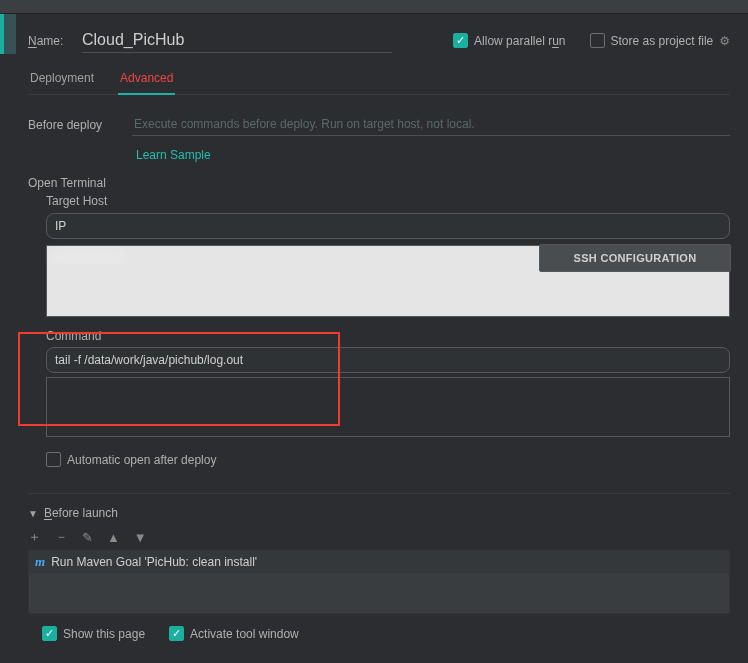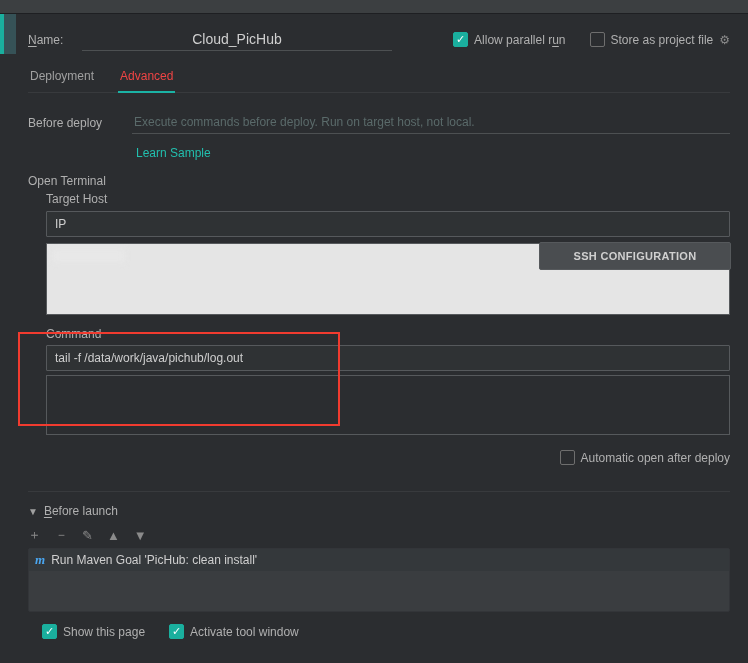--- a/index.html
+++ b/index.html
@@ -22,23 +22,22 @@
   }
   .row { display: flex; align-items: center; }
   .name-row { }
   .name-label { width: 54px; }
   .underline-input {
     background: transparent;
     border: none;
     border-bottom: 1px solid #4d5052;
     color: #cfcfcf;
     padding: 3px 0;
-    font-size: 14px;
+    font-size: 16px;
     outline: none;
-    text-align: center;
   }
   .name-field { width: 310px; }
   .u { text-decoration: underline; text-underline-offset: 2px; }
   .chk {
     width: 15px; height: 15px;
     display: inline-flex; align-items: center; justify-content: center;
     border: 1px solid #6e6e6e;
     border-radius: 2px;
     margin-right: 6px;
     font-size: 11px; line-height: 1;
@@ -92,21 +91,21 @@
   .subsection { padding-left: 18px; }
   .sublabel { margin-top: 4px; margin-bottom: 5px; }
   .box-input {
     width: 100%;
     background: #2f3234;
     border: 1px solid #56595c;
     color: #cfcfcf;
     padding: 5px 8px;
     font-size: 12px;
     outline: none;
-    border-radius: 1px;
+    border-radius: 8px;
   }
   .host-area {
     margin-top: 6px;
     border: 1px solid #56595c;
     height: 72px;
     position: relative;
     padding: 4px 6px;
     background: #e5e5e5;
   }
   .blur-chip {
@@ -129,21 +128,21 @@
     width: 322px; height: 94px;
     pointer-events: none;
   }
   .cmd-label { margin-top: 12px; margin-bottom: 4px; }
   .cmd-area {
     margin-top: 4px;
     border: 1px solid #56595c;
     height: 60px;
     background: #2b2d30;
   }
-  .auto-row { margin-top: 15px; display:flex; align-items:center;justify-content:flex-end; }
+  .auto-row { margin-top: 15px; display:flex; align-items:center; }
   .before-launch {
     margin-top: 26px;
     border-top: 1px solid #383a3d;
     padding-top: 12px;
   }
   .bl-header { display:flex; align-items:center; gap:6px; }
   .tri { font-size: 10px; color: #a0a0a0; }
   .toolbar { display:flex; gap:14px; margin: 8px 0 0 0; color:#8b8b8b; font-size:13px; align-items:center; }
   .toolbar span { cursor:pointer; }
   .task-area {

